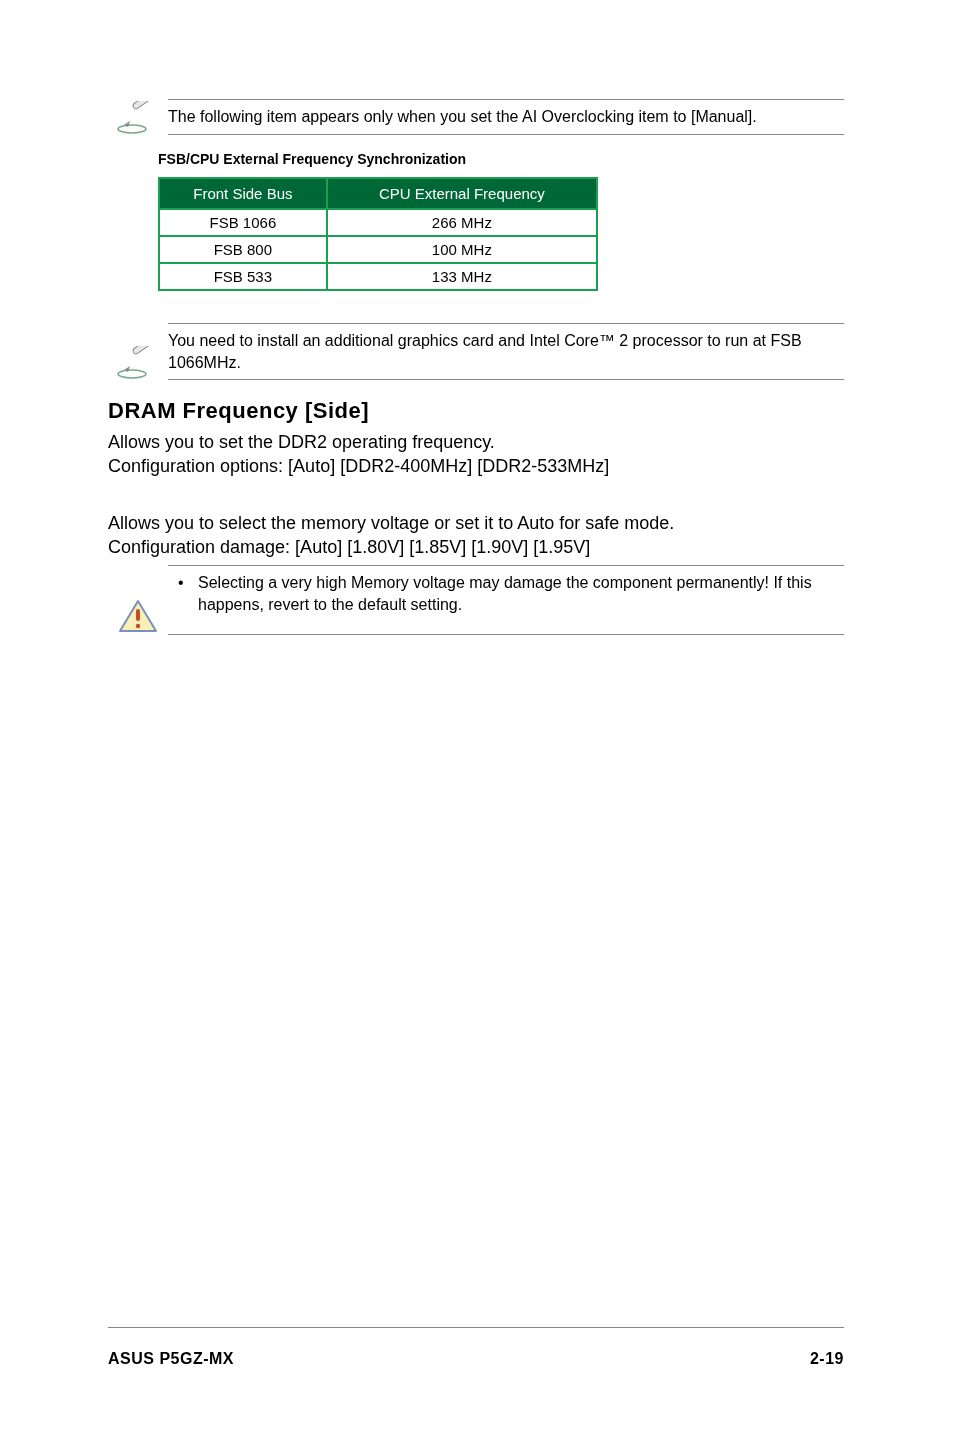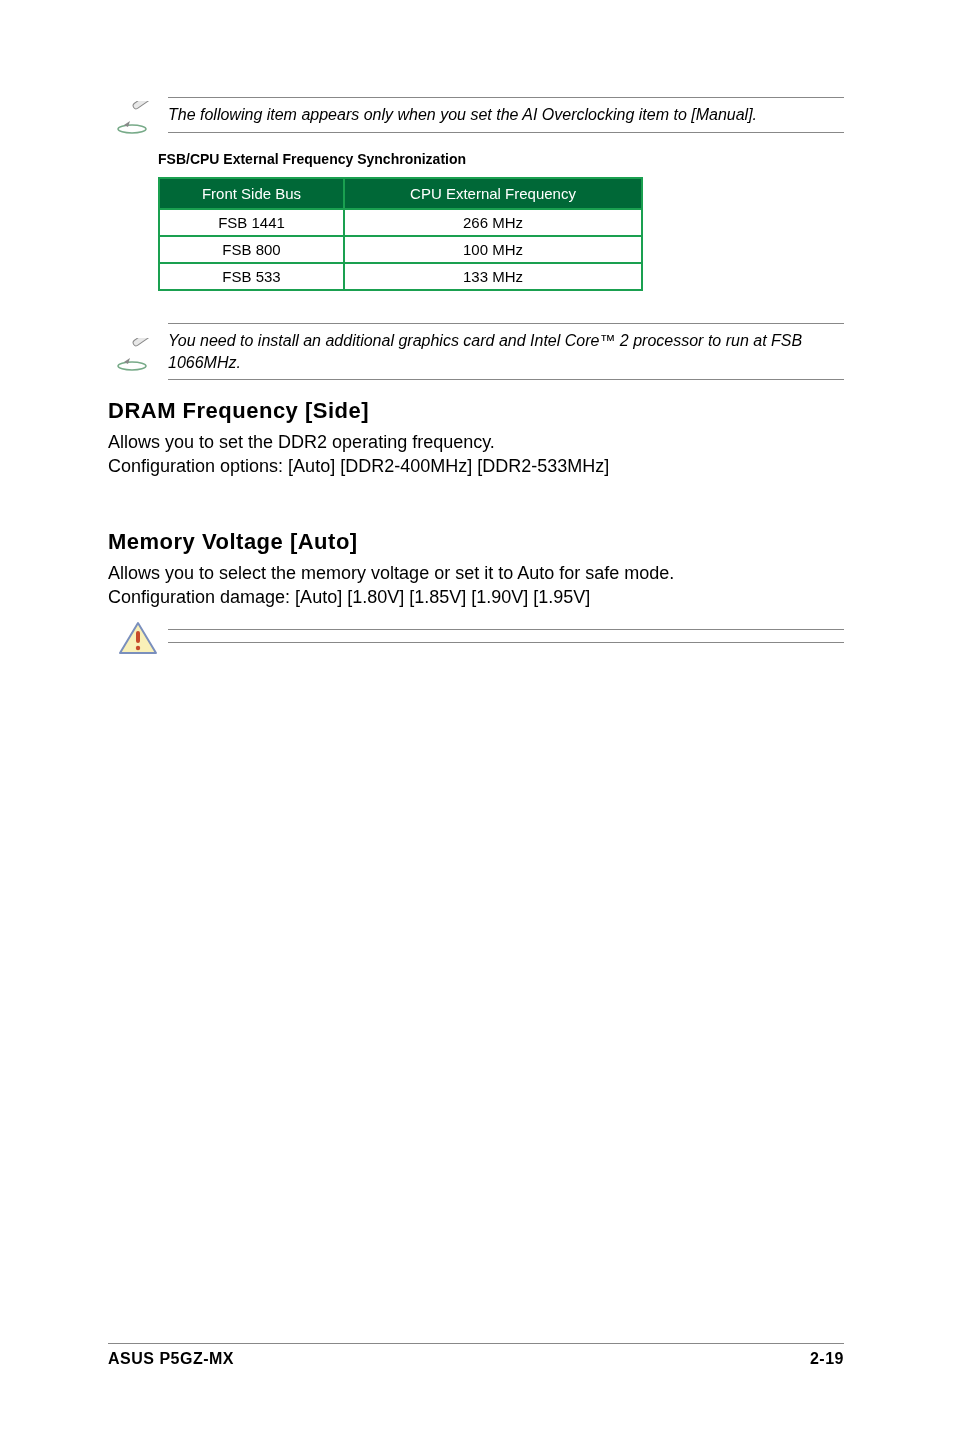--- a/index.html
+++ b/index.html
@@ -9,23 +9,22 @@
     width: 954px;
     height: 1438px;
     position: relative;
     color: #000000;
   }
   .content {
     padding: 95px 110px 0 108px;
   }
   .note-block {
     display: flex;
-    align-items: center;
+    align-items: flex-end;
     margin-bottom: 8px;
-    font-style: italic;
   }
   .note-icon {
     flex: 0 0 60px;
     display: flex;
     align-items: center;
     justify-content: center;
     padding-top: 6px;
   }
   .note-text {
     flex: 1;
@@ -52,21 +51,21 @@
   .sub-heading {
     font-weight: bold;
     font-size: 14px;
     margin-left: 50px;
     margin-top: 16px;
     margin-bottom: 10px;
   }
   .fsb-table {
     margin-left: 50px;
     border-collapse: collapse;
-    width: 485px;
+    width: 440px;
     margin-bottom: 32px;
   }
   .fsb-table th {
     background: #006837;
     color: #ffffff;
     font-weight: normal;
     font-size: 15px;
     padding: 6px 4px;
     border: 2px solid #1aa050;
   }
@@ -93,21 +92,21 @@
     left: 10px;
     top: 0;
     font-size: 16px;
   }
   .footer {
     position: absolute;
     bottom: 70px;
     left: 108px;
     right: 110px;
     border-top: 1px solid #888;
-    padding-top: 6px;
+    padding-top: 22px;
     display: flex;
     justify-content: space-between;
     font-family: "Trebuchet MS", Arial, sans-serif;
     font-weight: bold;
     font-size: 16px;
     letter-spacing: 0.5px;
   }
   .spacer-md { height: 24px; }
 </style>
 </head>
@@ -133,21 +132,21 @@
 
   <table class="fsb-table">
     <thead>
       <tr>
         <th>Front Side Bus</th>
         <th>CPU External Frequency</th>
       </tr>
     </thead>
     <tbody>
       <tr>
-        <td>FSB 1441</td>
+        <td>FSB 1066</td>
         <td>266 MHz</td>
       </tr>
       <tr>
         <td>FSB 800</td>
         <td>100 MHz</td>
       </tr>
       <tr>
         <td>FSB 533</td>
         <td>133 MHz</td>
       </tr>
@@ -167,34 +166,34 @@
     </div>
   </div>
 
   <h2 class="section-heading">DRAM Frequency [Side]</h2>
   <p class="body-text" style="margin-bottom:0">Allows you to set the DDR2 operating frequency.</p>
   <p class="body-text">Configuration options: [Auto] [DDR2-400MHz] [DDR2-533MHz]</p>
 
   <div class="spacer-md"></div>
 
 
-  <h2 class="section-heading">Memory Voltage [Auto]</h2>
   <p class="body-text" style="margin-bottom:0">Allows you to select the memory voltage or set it to Auto for safe mode.</p>
   <p class="body-text" style="margin-bottom:6px">Configuration damage: [Auto] [1.80V] [1.85V] [1.90V] [1.95V]</p>
 
   <div class="note-block">
     <div class="note-icon">
       <svg width="40" height="36" viewBox="0 0 40 36">
         <polygon points="20,2 38,32 2,32" fill="#f9f0b8" stroke="#7a8fbd" stroke-width="2" stroke-linejoin="round"></polygon>
         <rect x="18" y="10" width="4" height="12" rx="2" fill="#c74a2a"></rect>
         <circle cx="20" cy="27" r="2.2" fill="#c74a2a"></circle>
       </svg>
     </div>
     <div class="note-text">
       <ul class="warning-list">
+        <li>Selecting a very high Memory voltage may damage the component permanently! If this happens, revert to the default setting.</li>
       </ul>
     </div>
   </div>
 
 </div>
 
 <div class="footer">
   <span>ASUS P5GZ-MX</span>
   <span>2-19</span>
 </div>

